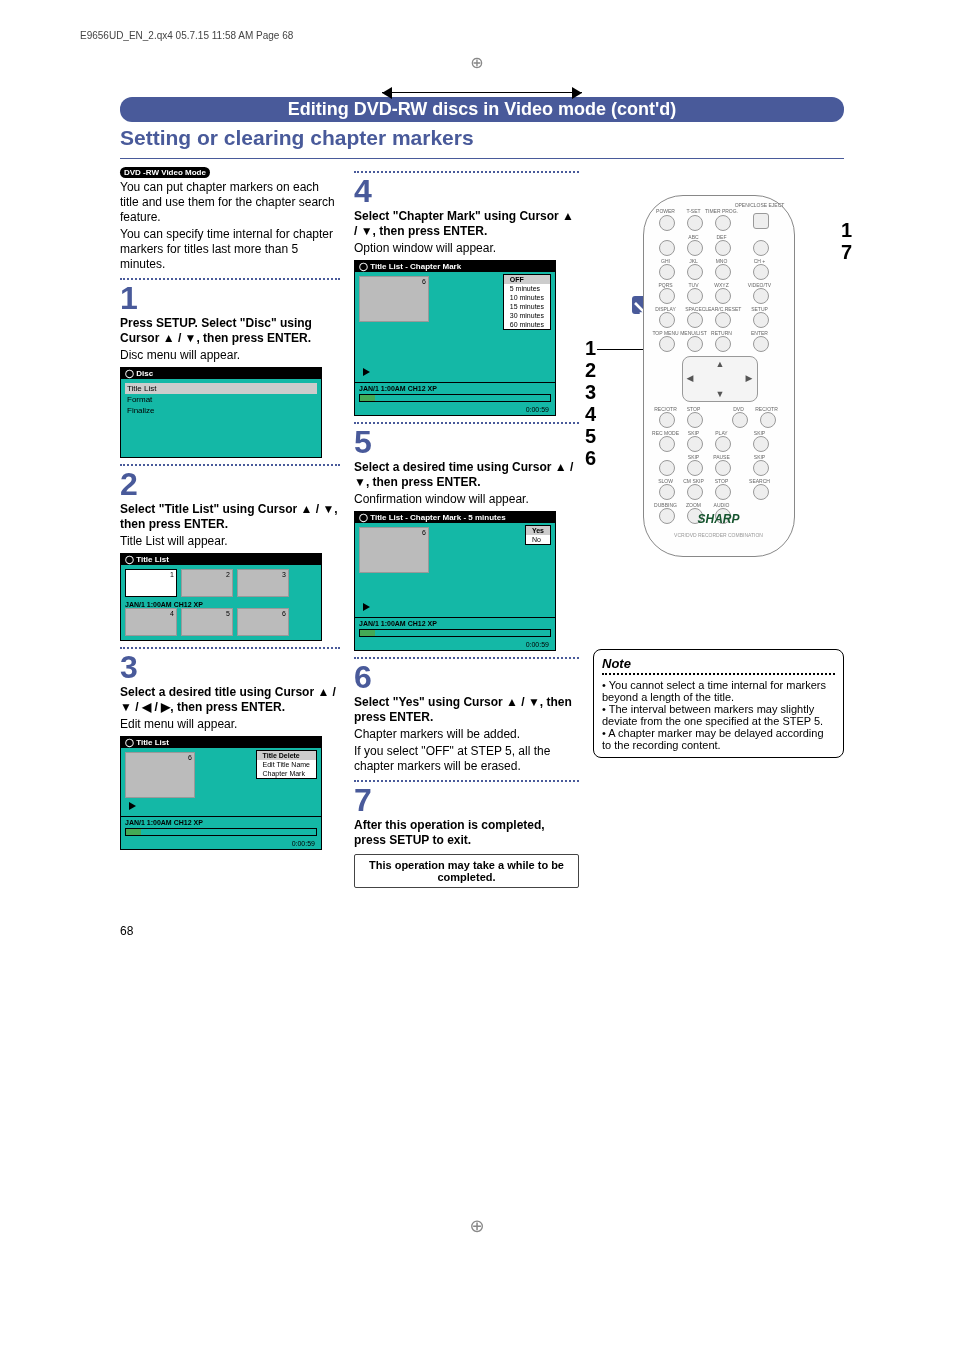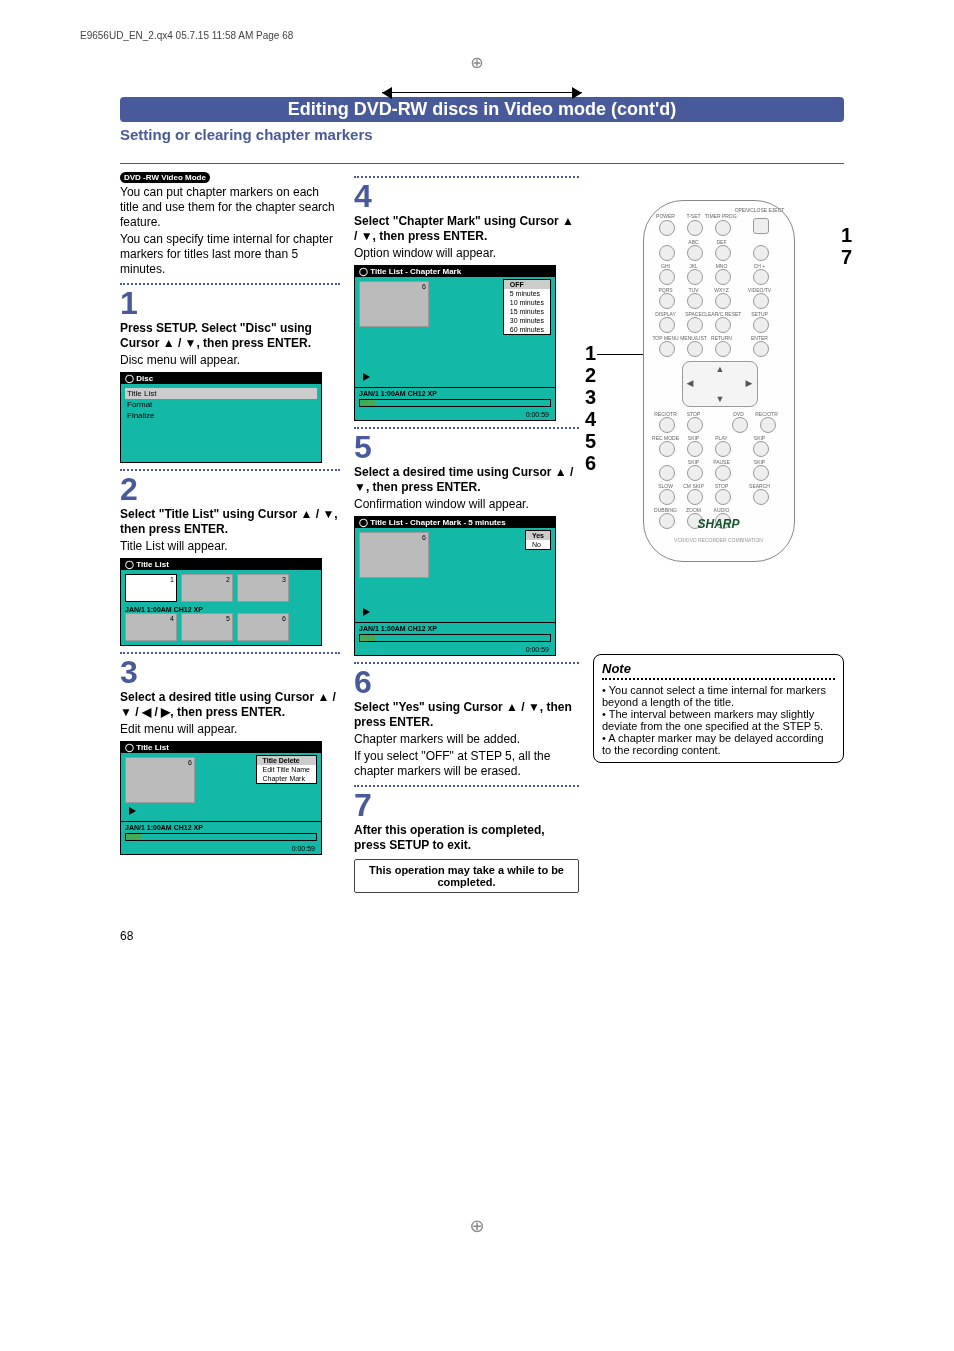--- a/index.html
+++ b/index.html
@@ -7,22 +7,22 @@
 .print-header { font-size:10px; color:#444; padding:30px 0 10px 80px; }
 .crop { text-align:center; font-size:16px; color:#888; margin:2px 0 20px; }
 .inner { padding:0 110px 0 120px; }
 .title-band { text-align:center; margin:4px 0 2px; }
 .title-band span { display:inline-block; background:#495a9a; color:#fff; font-weight:bold; font-size:24px; padding:2px 220px; border-radius:2px; }
 .title-wings { display:flex; align-items:center; justify-content:center; }
 .wing { width:100px; height:0; border-top:1px solid #000; position:relative; }
 .wing.left::before, .wing.right::after { content:''; position:absolute; top:-6px; width:0;height:0;border-top:6px solid transparent;border-bottom:6px solid transparent; }
 .wing.left::before { left:0; border-right:10px solid #000; }
 .wing.right::after { right:0; border-left:10px solid #000; }
-.subtitle-band { background:#495a9a; color:#fff; text-align:center; font-weight:bold; font-size:18px; padding:2px 0; border-radius:4px; margin:4px 0 4px; }
-.section-heading { color:#495a9a; font-weight:bold; font-size:15px; border-bottom:1px solid #495a9a; padding-bottom:20px; margin:2px 0 6px; }
+.subtitle-band { background:#495a9a; color:#fff; text-align:center; font-weight:bold; font-size:18px; padding:2px 0; border-radius:12px; margin:4px 0 4px; }
+.section-heading { color:#495a9a; font-weight:bold; font-size:21px; border-bottom:1px solid #495a9a; padding-bottom:8px; margin:2px 0 6px; }
 .dvd-badge { display:inline-block; background:#000; color:#fff; font-size:8px; padding:1px 4px; border-radius:8px; font-weight:bold; }
 .columns { display:flex; gap:14px; }
 .col-left { width:220px; }
 .col-mid { width:225px; }
 .col-right { flex:1; position:relative; }
 .body-text { font-size:12px; line-height:1.25; margin:2px 0; }
 .step-num { color:#495a9a; font-size:32px; font-weight:bold; line-height:1; margin:2px 0 0; }
 .dotted { border-top:2px dotted #495a9a; margin:6px 0 2px; }
 .bold { font-weight:bold; }
 .osd { border:1px solid #000; font-size:8px; margin:4px 0; width:200px; background:#14b8a6;}

